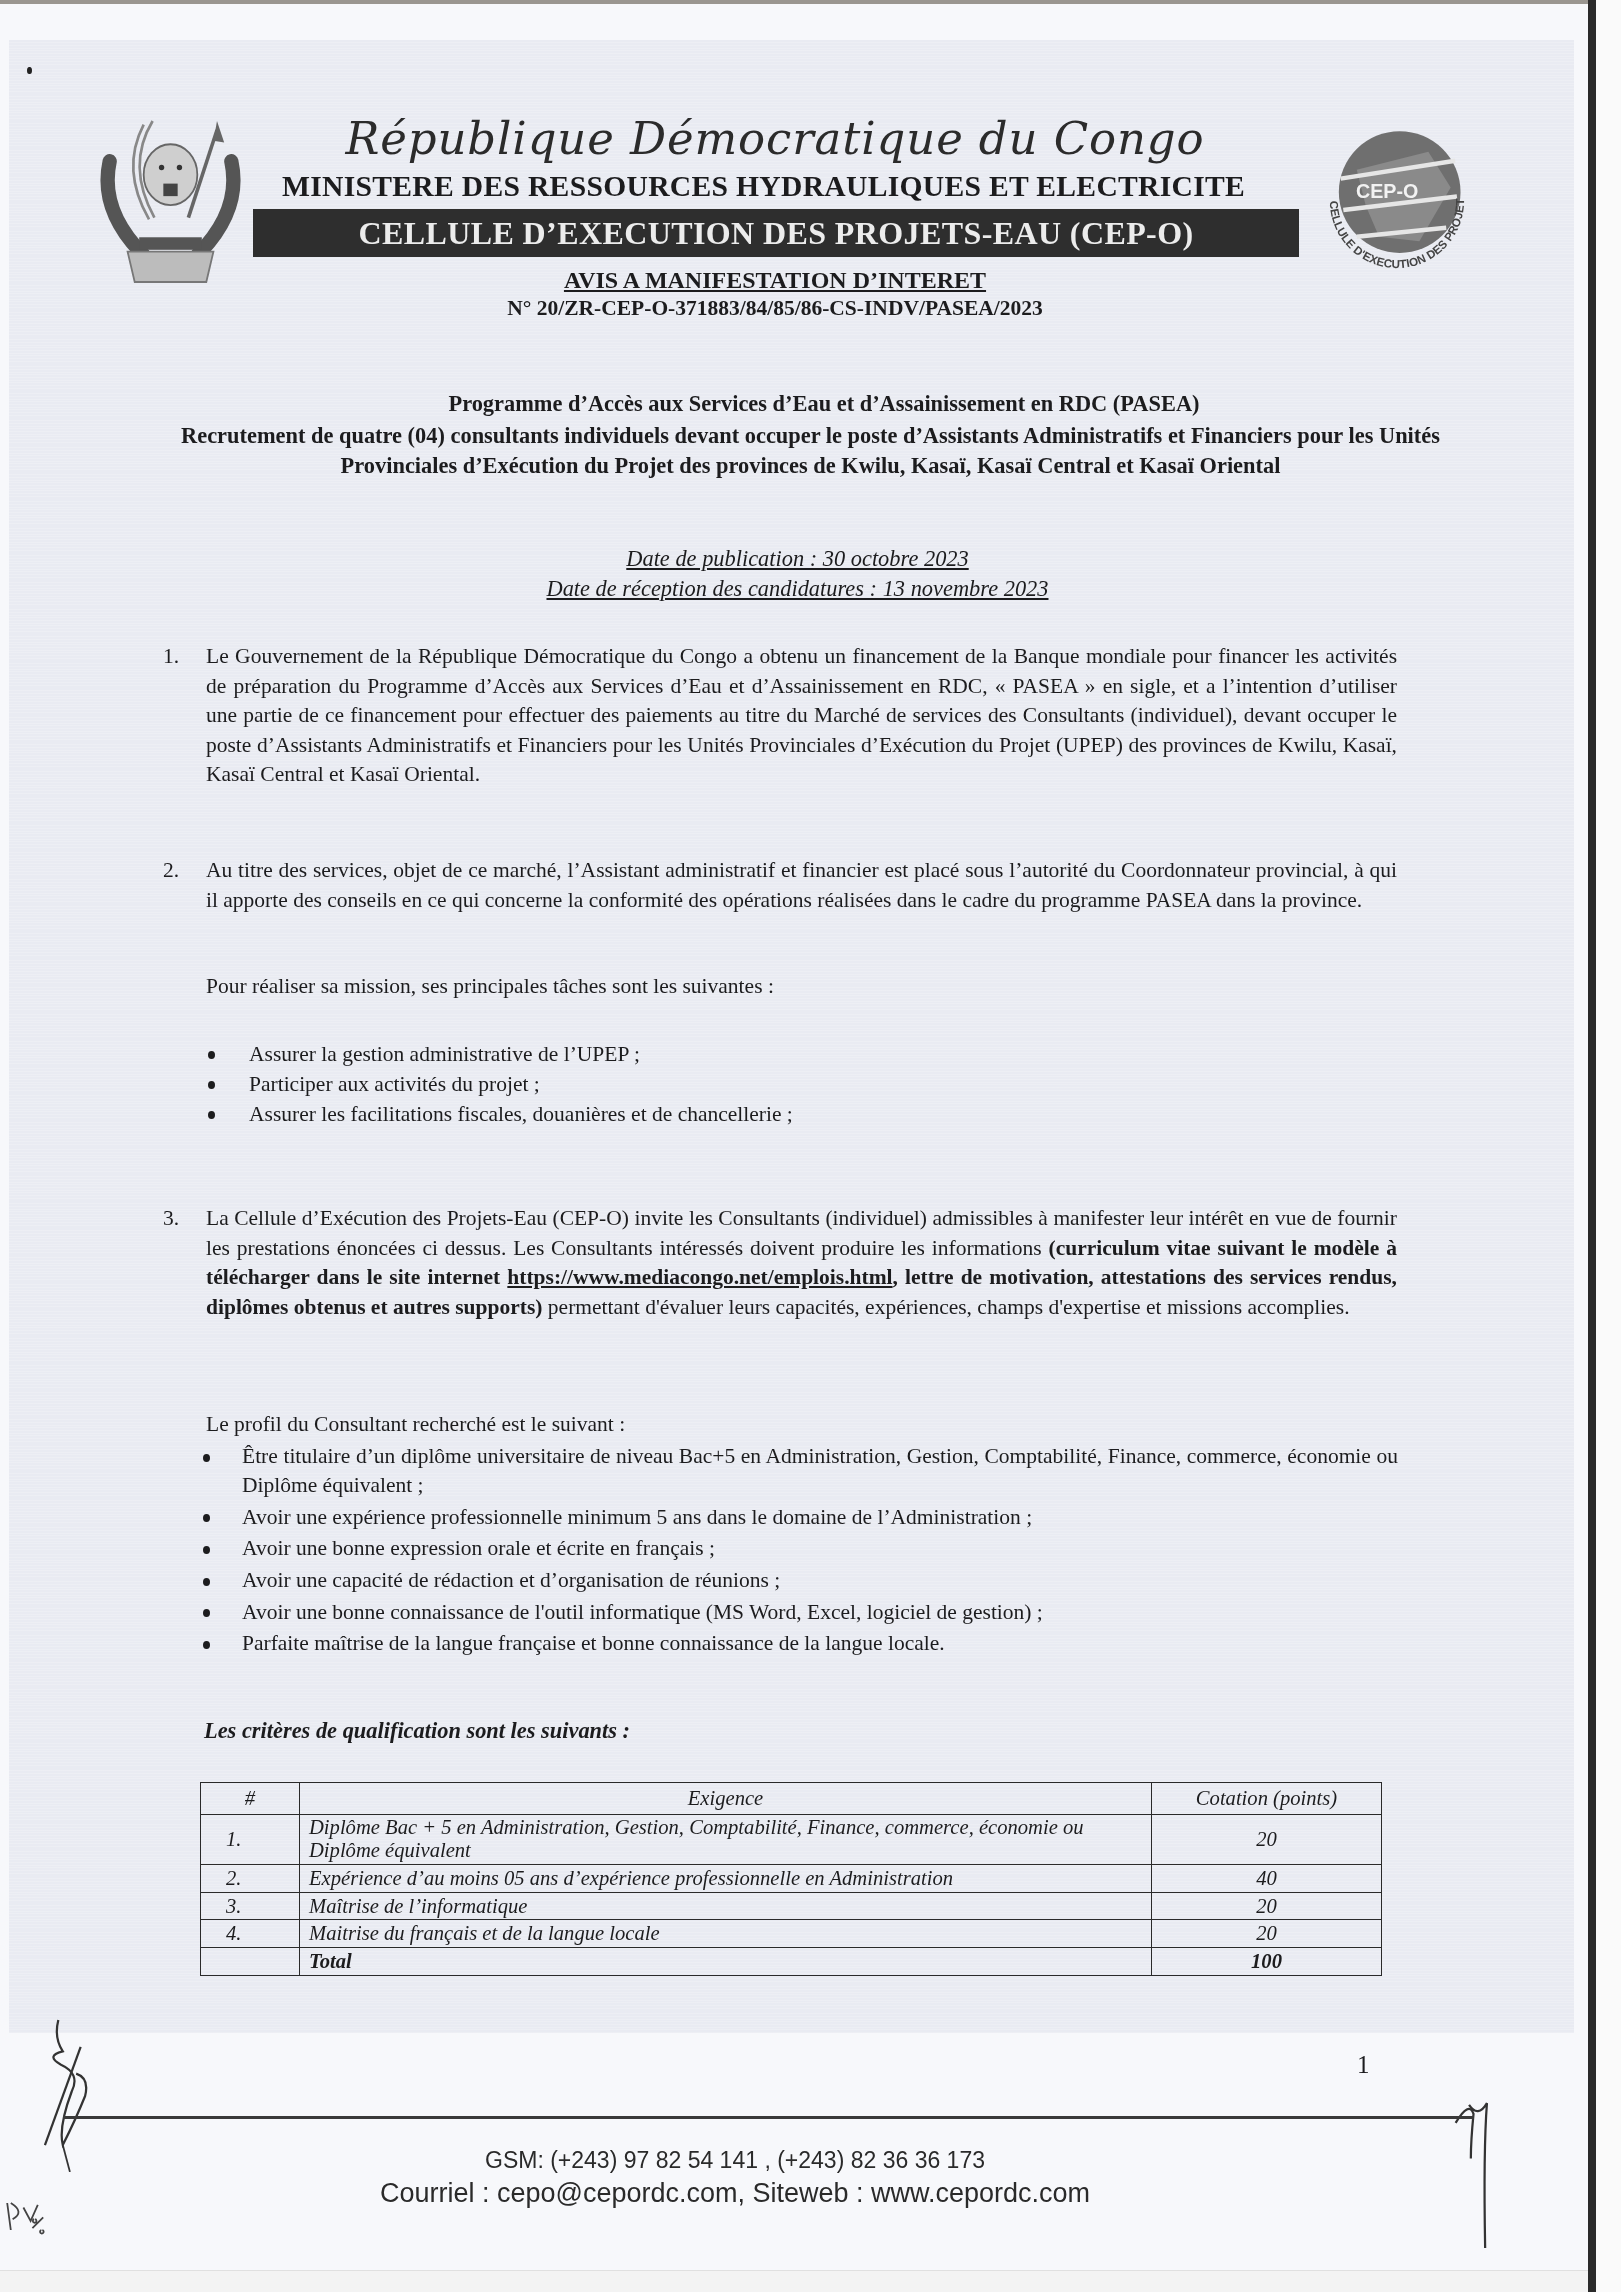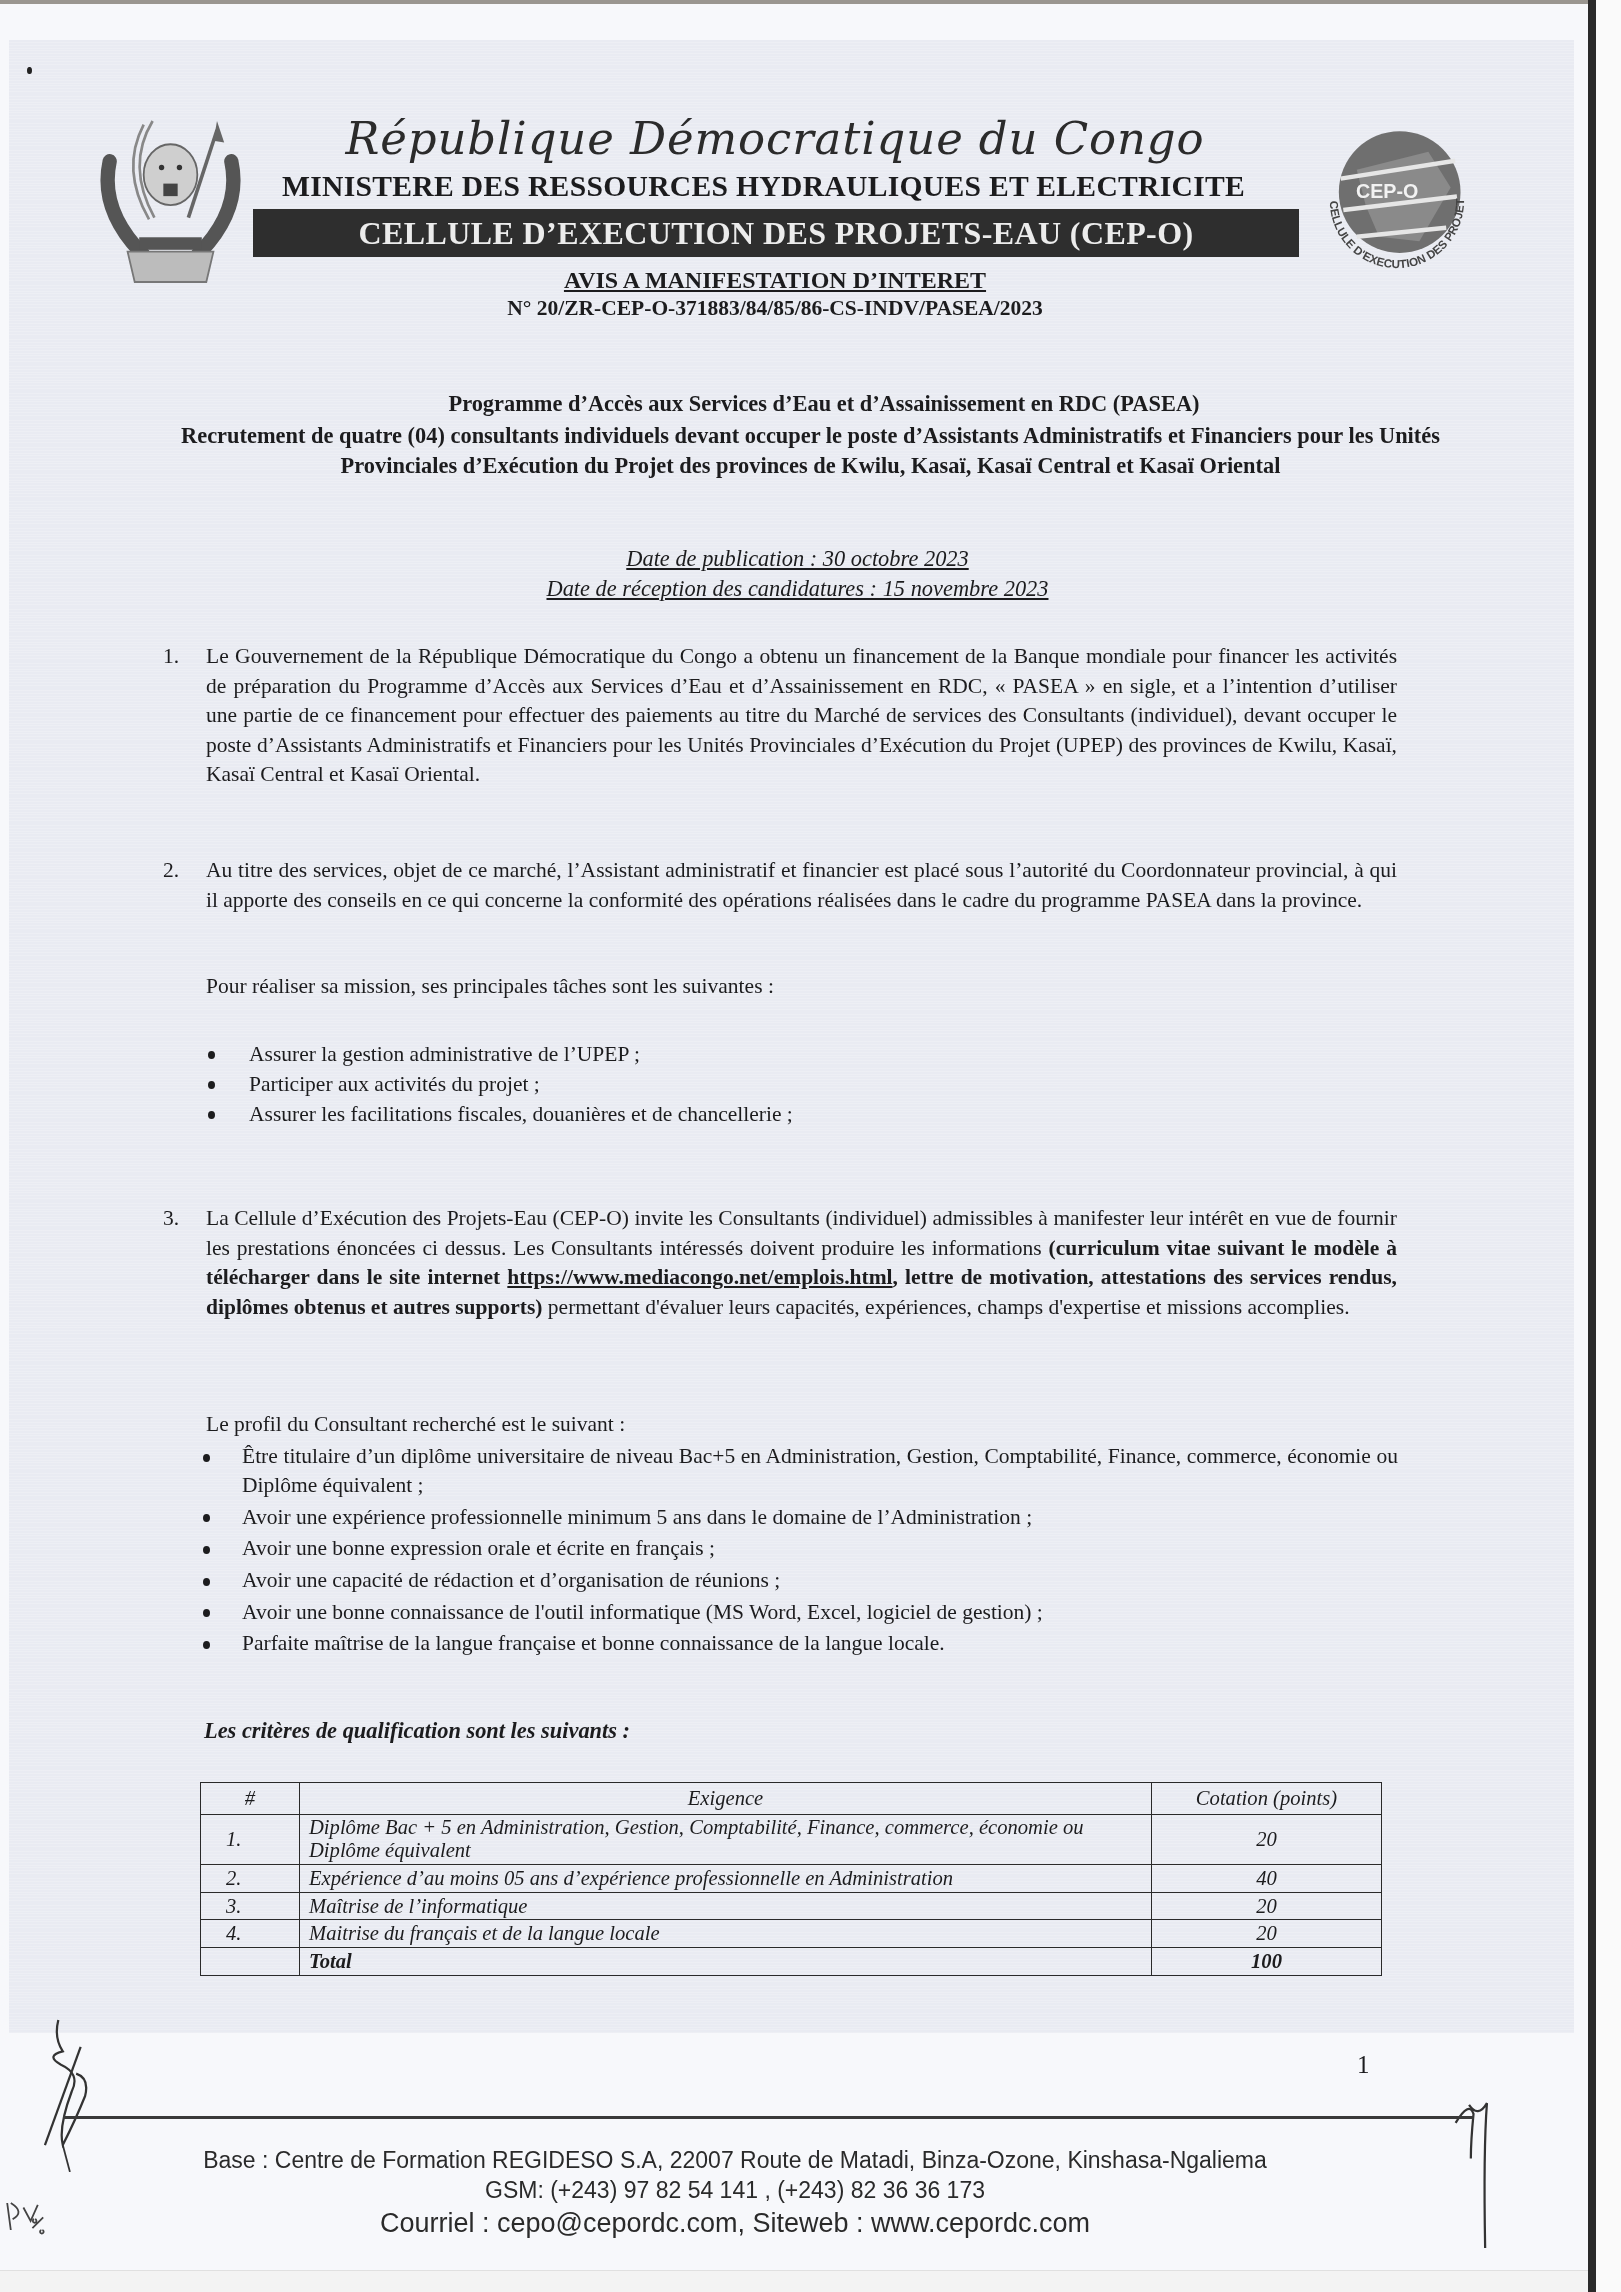--- a/index.html
+++ b/index.html
@@ -126,21 +126,21 @@
 <div class="abs ministere">MINISTERE DES RESSOURCES HYDRAULIQUES ET ELECTRICITE</div>
 <div class="abs cellule">CELLULE D’EXECUTION DES PROJETS-EAU (CEP-O)</div>
 <div class="abs avis"><span>AVIS A MANIFESTATION D’INTERET</span></div>
 <div class="abs numero">N° 20/ZR-CEP-O-371883/84/85/86-CS-INDV/PASEA/2023</div>
 
 <div class="abs programme">Programme d’Accès aux Services d’Eau et d’Assainissement en RDC (PASEA)</div>
 <div class="abs recrutement">Recrutement de quatre (04) consultants individuels devant occuper le poste d’Assistants Administratifs et Financiers pour les Unités Provinciales d’Exécution du Projet des provinces de Kwilu, Kasaï, Kasaï Central et Kasaï Oriental</div>
 
 <div class="abs dates">
   <div><span>Date de publication : 30 octobre 2023</span></div>
-  <div><span>Date de réception des candidatures : 15 novembre 2023</span></div>
+  <div><span>Date de réception des candidatures : 13 novembre 2023</span></div>
 </div>
 
 <div class="abs para p1">
   <span class="num">1.</span>
   <span>Le Gouvernement de la République Démocratique du Congo a obtenu un financement de la Banque mondiale pour financer les activités de préparation du Programme d’Accès aux Services d’Eau et d’Assainissement en RDC, « PASEA » en sigle, et a l’intention d’utiliser une partie de ce financement pour effectuer des paiements au titre du Marché de services des Consultants (individuel), devant occuper le poste d’Assistants Administratifs et Financiers pour les Unités Provinciales d’Exécution du Projet (UPEP) des provinces de Kwilu, Kasaï, Kasaï Central et Kasaï Oriental.</span>
 </div>
 
 <div class="abs para p2">
   <span class="num">2.</span>
   <span>Au titre des services, objet de ce marché, l’Assistant administratif et financier est placé sous l’autorité du Coordonnateur provincial, à qui il apporte des conseils en ce qui concerne la conformité des opérations réalisées dans le cadre du programme PASEA dans la province.</span>
@@ -218,17 +218,16 @@
   <path d="M20 10 Q30 25 40 8 Q36 60 38 170" stroke="#333" stroke-width="2.5" fill="none"></path>
 </svg>
 
 <svg class="abs initials" viewBox="0 0 60 50">
   <path d="M8 10 L12 40 M12 10 Q28 20 14 28 M26 15 L34 30 L42 12 M36 38 L48 26 M38 28 a2 2 0 1 0 1 0 M46 40 a2 2 0 1 0 1 0" stroke="#444" stroke-width="2" fill="none"></path>
 </svg>
 
 <div class="abs rule"></div>
 
 <div class="abs footer">
-  <div class="l1">Base : Centre de Formation REGIDESO S.A, 22007 Route de Matadi, Binza-Ozone, Kinshasa-Ngaliema</div>
   <div class="l2">GSM: (+243) 97 82 54 141 , (+243) 82 36 36 173</div>
   <div class="l3">Courriel : cepo@cepordc.com, Siteweb : www.cepordc.com</div>
 </div>
 
 
 </body></html>

